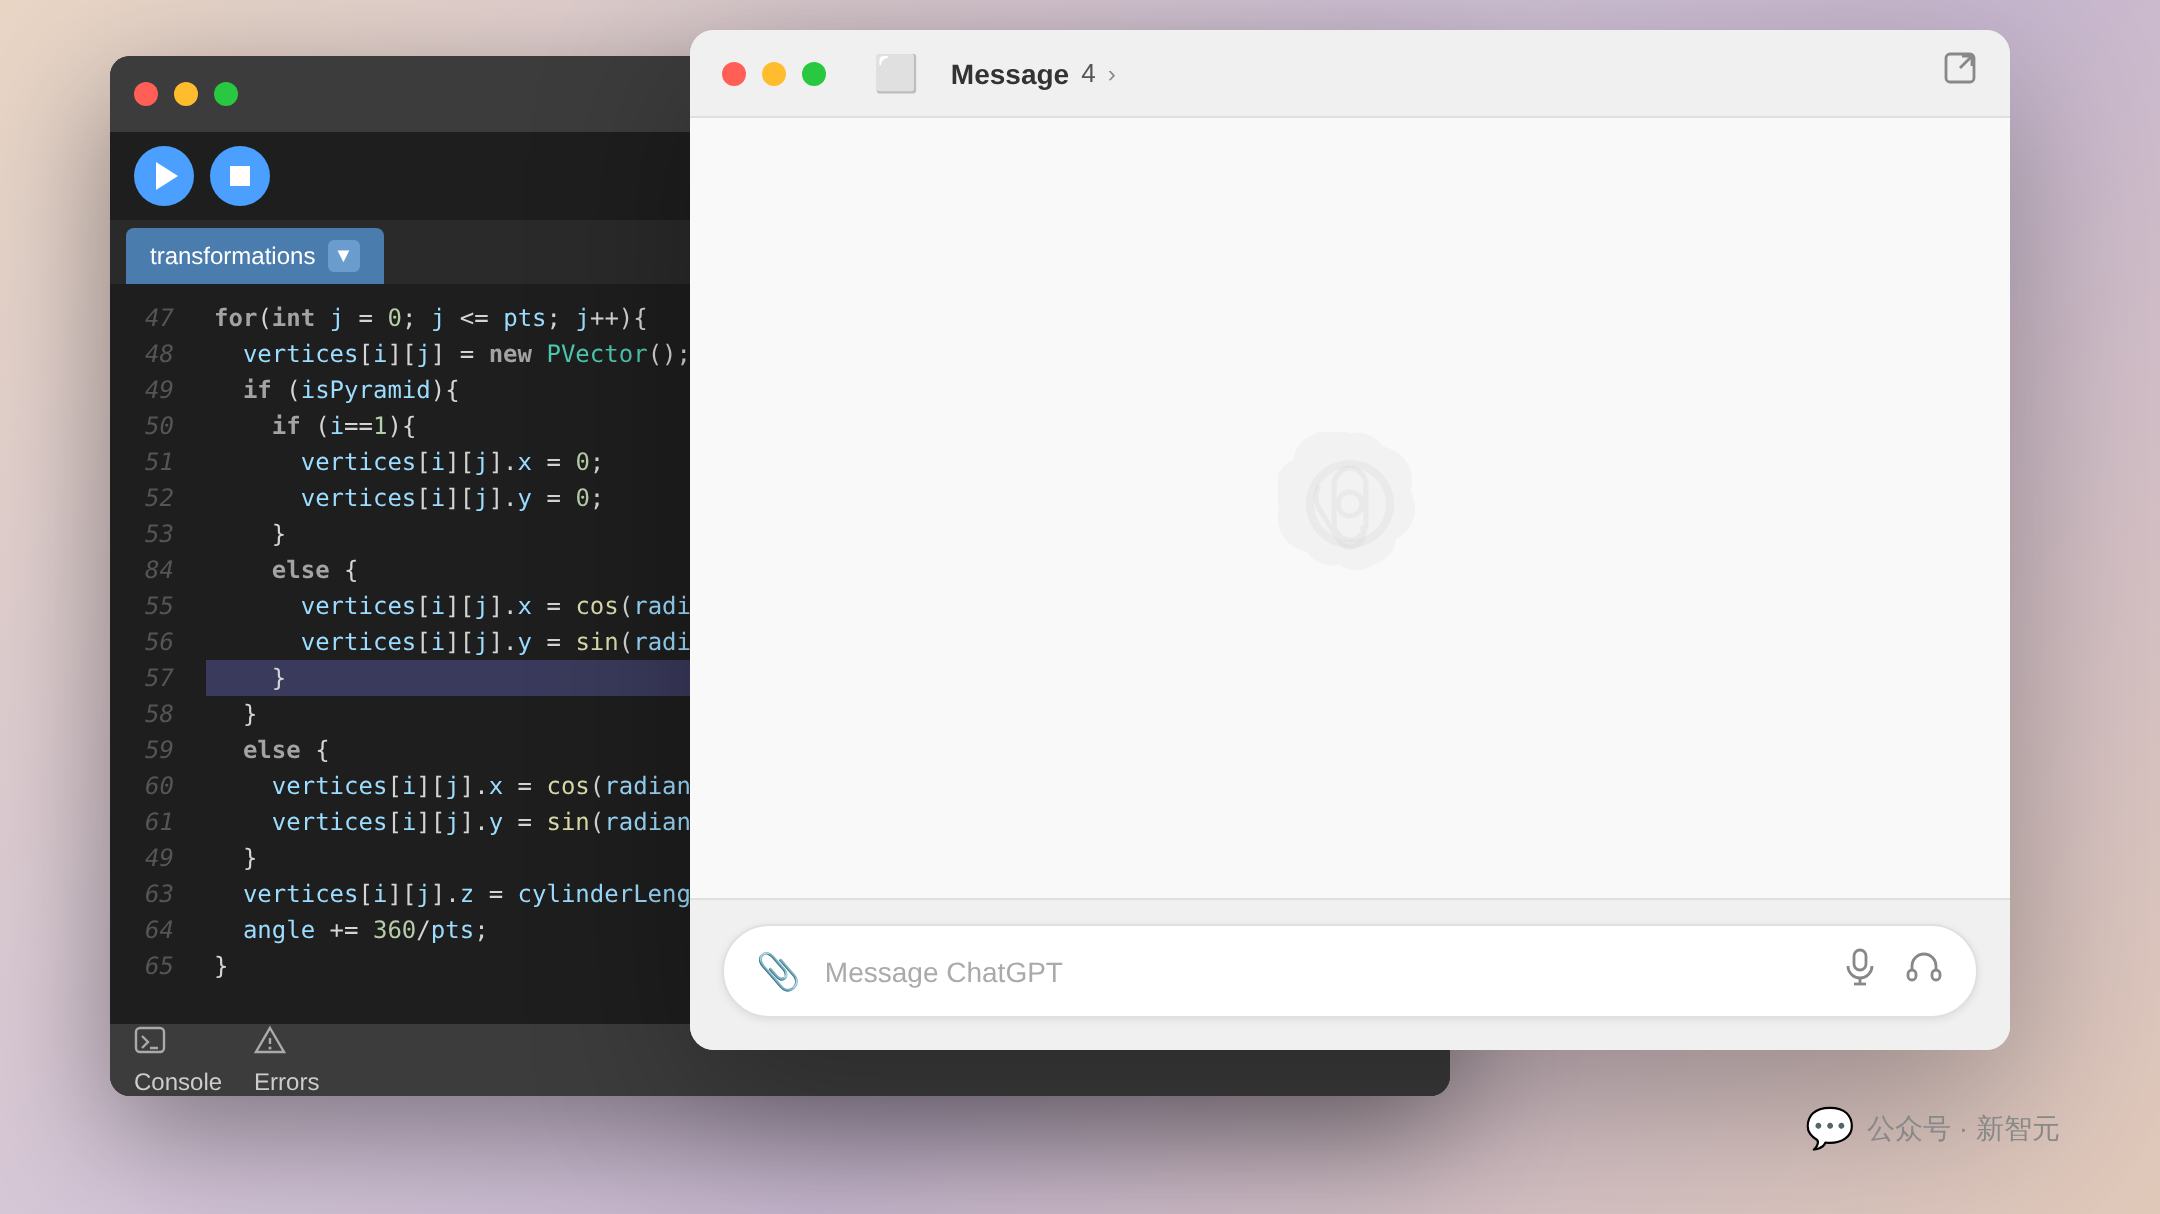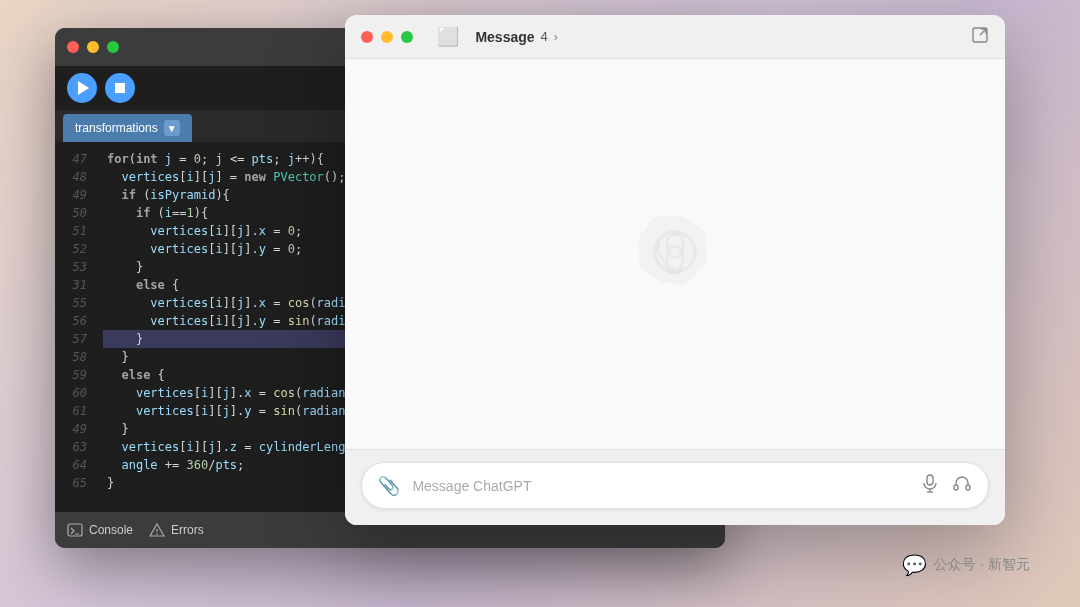--- a/index.html
+++ b/index.html
@@ -183,24 +183,25 @@
       background: #3c3c3c;
       height: 36px;
       display: flex;
       align-items: center;
       padding: 0 12px;
       gap: 16px;
     }
 
     .status-item {
       display: flex;
-      align-items: center;
+      align-items: flex-start;
       gap: 6px;
       color: #ccc;
       font-size: 12px;
+      flex-direction: column;
     }
 
     
     .chatgpt-window {
       position: absolute;
       left: 345px;
       top: 15px;
       width: 660px;
       height: 510px;
       background: #f5f5f5;
@@ -356,21 +357,21 @@
 
   <div class="code-area">
     <div class="line-numbers">
       <div>47</div>
         <div>48</div>
         <div>49</div>
         <div>50</div>
         <div>51</div>
       <div>52</div>
         <div>53</div>
-        <div>31</div>
+        <div>84</div>
         <div>55</div>
         <div>56</div>
       <div>57</div>
         <div>58</div>
         <div>59</div>
         <div>60</div>
         <div>61</div>
       <div>49</div>
         <div>63</div>
         <div>64</div>

